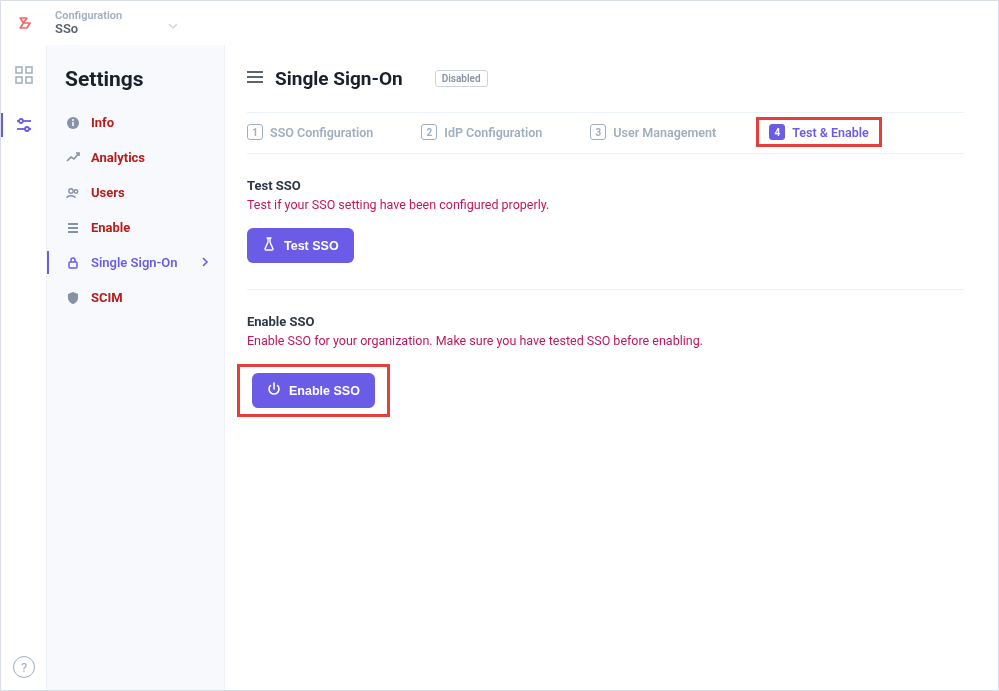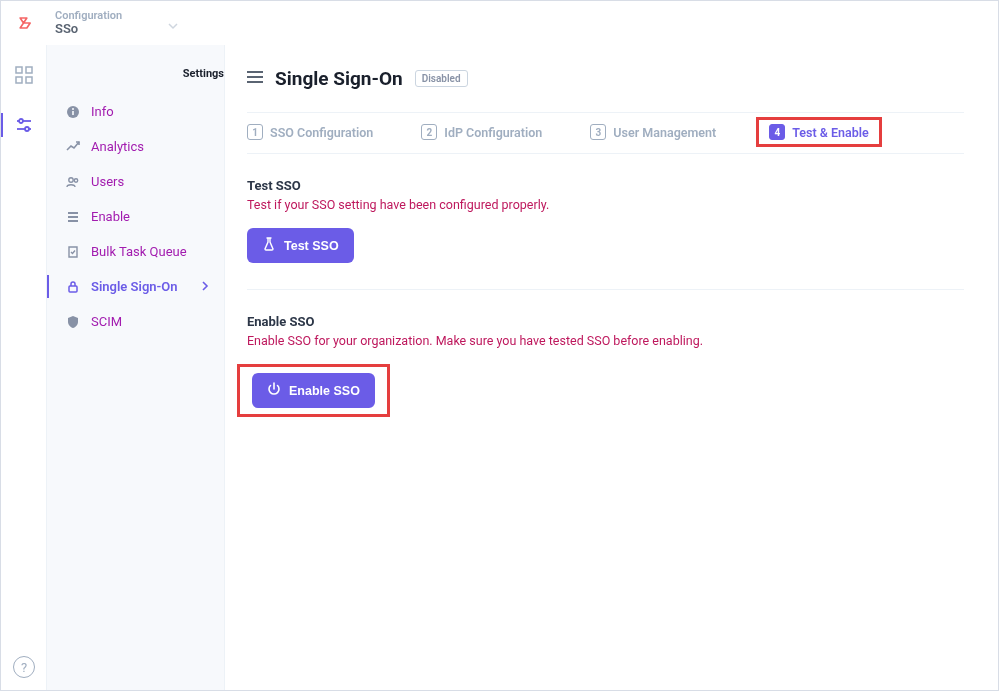--- a/index.html
+++ b/index.html
@@ -68,26 +68,26 @@
 
   .sidebar {
     width: 178px;
     background:#f7f9fc;
     border-right:1px solid #edf2f7;
     padding: 22px 0 0 0;
     position: relative;
   }
   .sidebar h2 {
     margin:0 0 14px 18px;
-    font-size:11px; font-weight:700; color:#1a202c;text-align:right;
+    font-size:21px; font-weight:700; color:#1a202c;
   }
   .side-item {
     display:flex; align-items:center; gap:10px;
     padding: 10px 14px 10px 18px;
-    font-size:13px; color:#a21caf; font-weight:400;
+    font-size:13px; color:#b91c1c; font-weight:700;
     cursor:pointer;
     position:relative;
   }
   .side-item.active { color:#6b5ce7; font-weight:600;}
   .side-item.active::before {
     content:''; position:absolute; left:0; top:6px; bottom:6px; width:2px; background:#6b5ce7;
   }
   .side-item .chev { margin-left:auto; }
   .side-icon { width:16px; display:flex; justify-content:center; color:#8892a6;}
   .side-item.active .side-icon { color:#6b5ce7; }
@@ -100,20 +100,21 @@
   .page-header {
     display:flex; align-items:center; gap:12px;
     margin-bottom: 22px;
   }
   .hamburger { color:#5a6472; cursor:pointer; }
   .page-title { font-size:19px; font-weight:700; color:#1a202c; }
   .badge {
     font-size:10px; font-weight:600; color:#8892a6;
     border:1px solid #cbd5e0; border-radius:3px;
     padding:2px 6px;
+    margin-left:20px;
   }
 
   .tabbar {
     display:flex; gap:48px;
     padding: 10px 0 12px 0;
     border-top:1px solid #edf2f7;
     border-bottom:1px solid #edf2f7;
   }
   .tab {
     display:flex; align-items:center; gap:7px;
@@ -247,29 +248,20 @@
         <span class="side-icon">
             <svg width="14" height="14" viewBox="0 0 14 14">
               <rect x="2" y="2" width="10" height="2" fill="#8892a6"></rect>
               <rect x="2" y="6" width="10" height="2" fill="#8892a6"></rect>
               <rect x="2" y="10" width="10" height="2" fill="#8892a6"></rect>
             </svg>
           </span>
         <span>Enable</span>
       </div>
 
-      <div class="side-item">
-        <span class="side-icon">
-            <svg width="14" height="14" viewBox="0 0 14 14">
-              <path d="M3 2 L11 2 L11 12 L3 12 Z" fill="none" stroke="#8892a6" stroke-width="1.4"></path>
-              <polyline points="5,7 6.5,8.5 9,5.5" fill="none" stroke="#8892a6" stroke-width="1.4"></polyline>
-            </svg>
-          </span>
-        <span>Bulk Task Queue</span>
-      </div>
 
       <div class="side-item active">
         <span class="side-icon">
             <svg width="14" height="14" viewBox="0 0 14 14">
               <rect x="3" y="6" width="8" height="6" rx="1" fill="none" stroke="#6b5ce7" stroke-width="1.5"></rect>
               <path d="M5 6 V4 a2 2 0 0 1 4 0 V6" fill="none" stroke="#6b5ce7" stroke-width="1.5"></path>
             </svg>
           </span>
         <span>Single Sign-On</span>
         <span class="chev"><svg width="10" height="10" viewBox="0 0 10 10">

